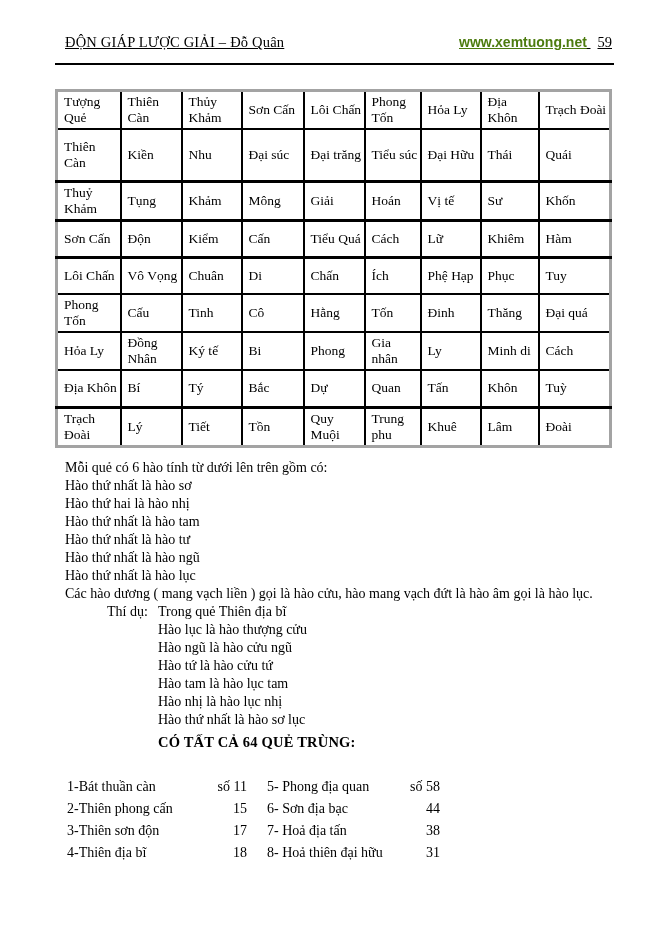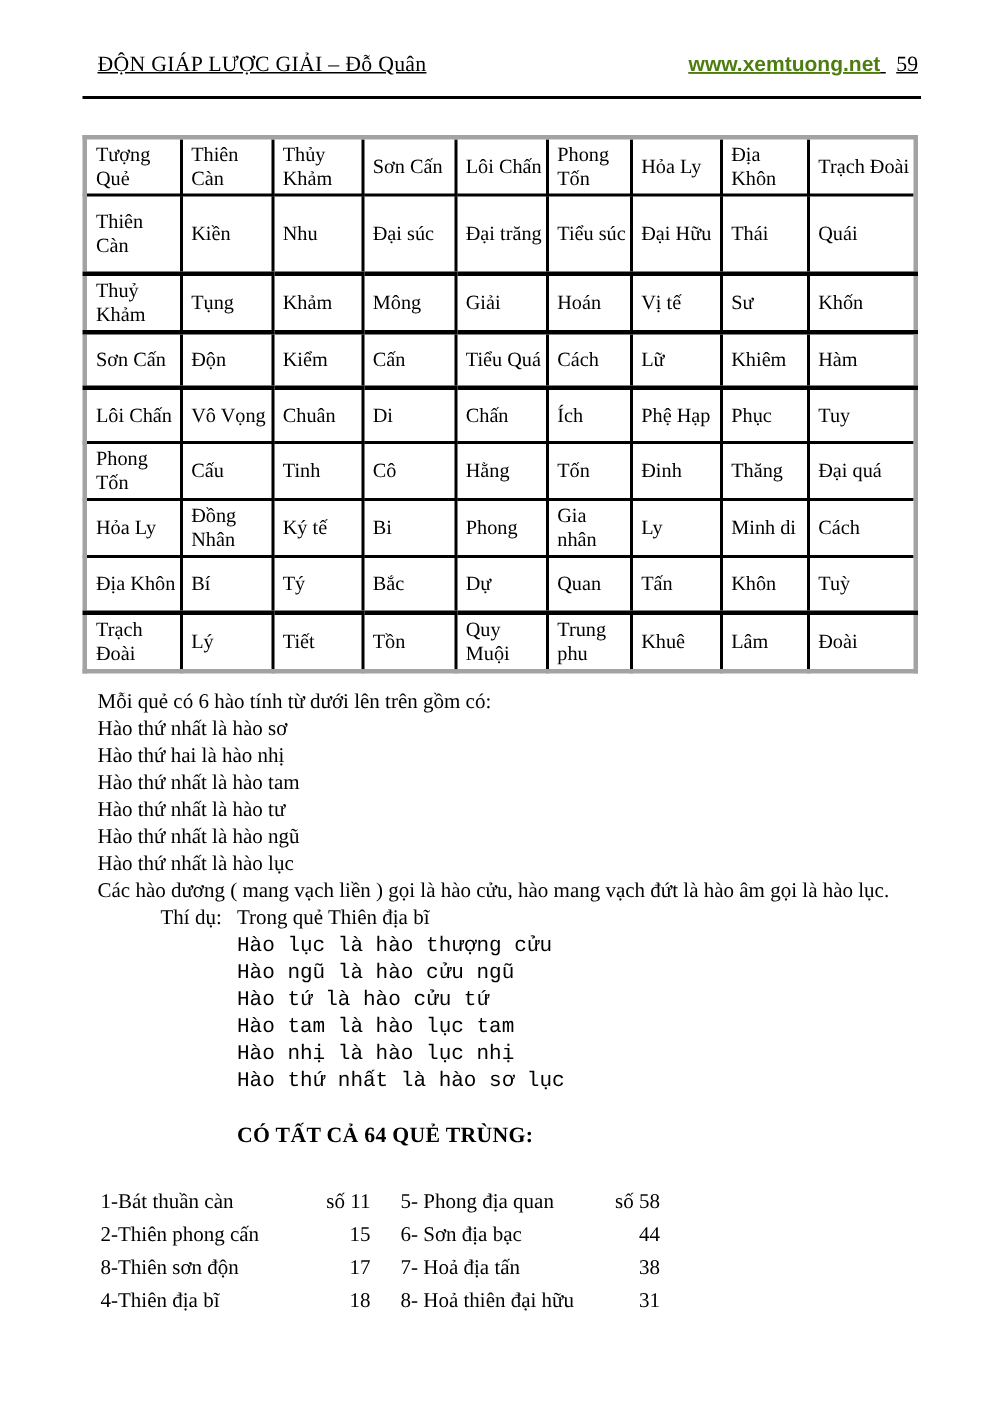--- a/index.html
+++ b/index.html
@@ -59,23 +59,23 @@
   }
 
   
   .para { margin:11px 0 0 65px; font-size:14px; line-height:18px; }
   .para .line { white-space:nowrap; }
 
   
   .example { margin:0 0 0 65px; font-size:14px; line-height:18px; }
   .ex-first { display:flex; }
   .ex-label { margin-left:42px; width:51px; flex:0 0 auto; }
-  .ex-lines .line { margin-left:93px; white-space:nowrap;font-family:Liberation Mono, monospace; }
+  .ex-lines .line { margin-left:93px; white-space:nowrap; }
   .ex-conclusion {
-    margin:18px 0 0 93px;
+    margin:4px 0 0 93px;
     font-weight:bold; font-size:14.5px; letter-spacing:0.2px;
   }
 
   
   .list-section { margin:25px 0 0 67px; font-size:14px; }
   .list-heading { font-weight:bold; font-size:14.5px; margin-bottom:5px; }
   .list-row {
     display:grid;
     grid-template-columns:115px 65px 148px 45px;
     line-height:22px;
@@ -252,21 +252,21 @@
           <span class="rname">5- Phong địa quan</span>
           <span class="num">số 58</span>
         </div>
         <div class="list-row">
           <span class="lname">2-Thiên phong cấn</span>
           <span class="num">15</span>
           <span class="rname">6- Sơn địa bạc</span>
           <span class="num">44</span>
         </div>
         <div class="list-row">
-          <span class="lname">8-Thiên sơn độn</span>
+          <span class="lname">3-Thiên sơn độn</span>
           <span class="num">17</span>
           <span class="rname">7- Hoả địa tấn</span>
           <span class="num">38</span>
         </div>
         <div class="list-row">
           <span class="lname">4-Thiên địa bĩ</span>
           <span class="num">18</span>
           <span class="rname">8- Hoả thiên đại hữu</span>
           <span class="num">31</span>
         </div>

